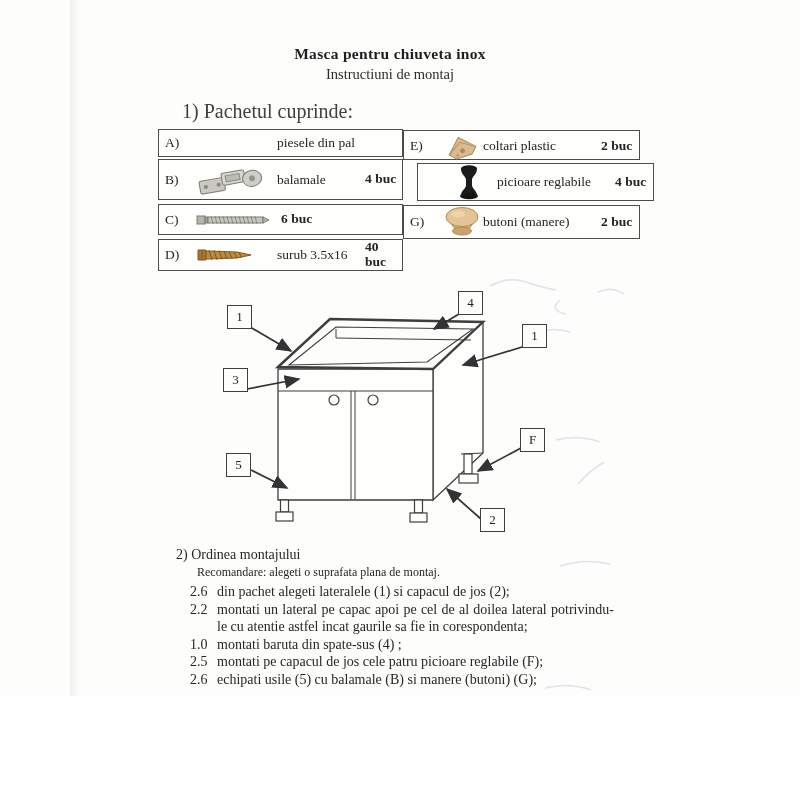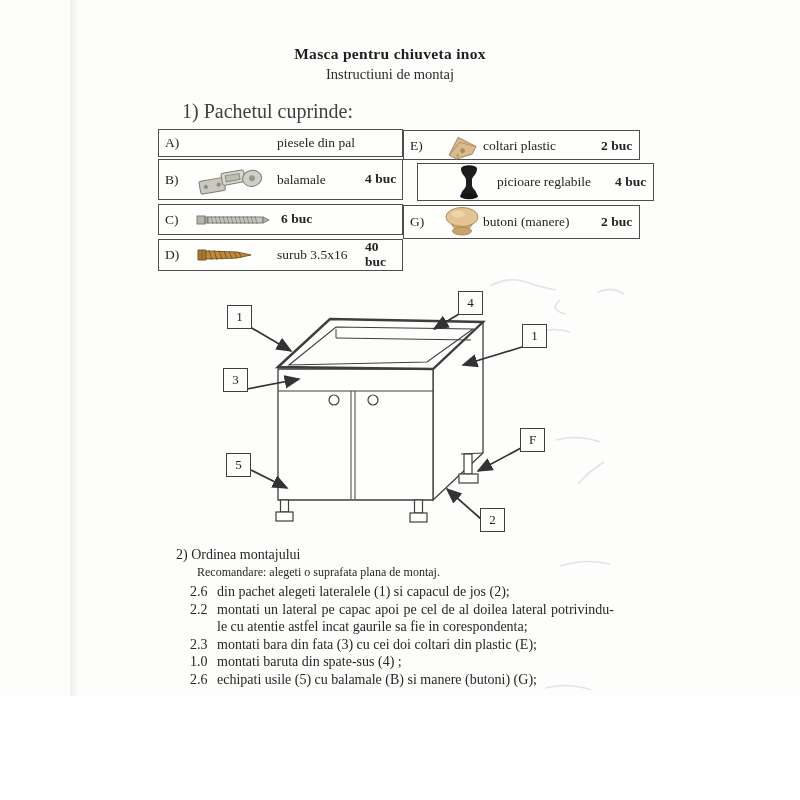--- a/index.html
+++ b/index.html
@@ -223,28 +223,28 @@
   <div class="steps">
     <div class="step">
       <span class="num">2.6</span>
       <span class="txt">din pachet alegeti lateralele (1) si capacul de jos (2);</span>
     </div>
     <div class="step">
       <span class="num">2.2</span>
       <span class="txt">montati un lateral pe capac apoi pe cel de al doilea lateral potrivindu-le cu atentie astfel incat gaurile sa fie in corespondenta;</span>
     </div>
     <div class="step">
-      <span class="num">2.3</span>
-      <span class="txt">montati bara din fata (3) cu cei doi coltari din plastic (E);</span>
-    </div>
-    <div class="step">
       <span class="num">1.0</span>
       <span class="txt">montati baruta din spate-sus (4) ;</span>
     </div>
     <div class="step">
+      <span class="num">2.5</span>
+      <span class="txt">montati pe capacul de jos cele patru picioare reglabile (F);</span>
+    </div>
+    <div class="step">
       <span class="num">2.6</span>
       <span class="txt">echipati usile (5) cu balamale (B) si manere (butoni) (G);</span>
     </div>
   </div>
 
   <div class="adhesive-note">Poate sa prezinte urme de adeziv!</div>
 
 </div>
 
 </body></html>

